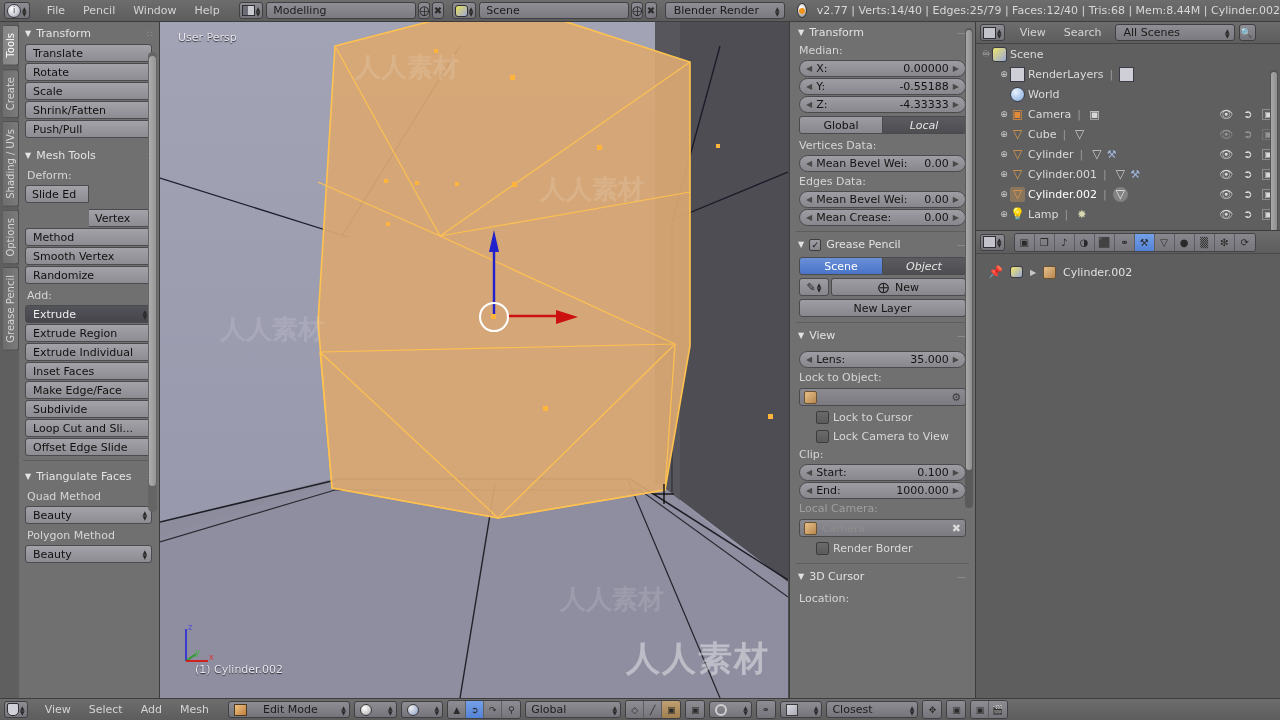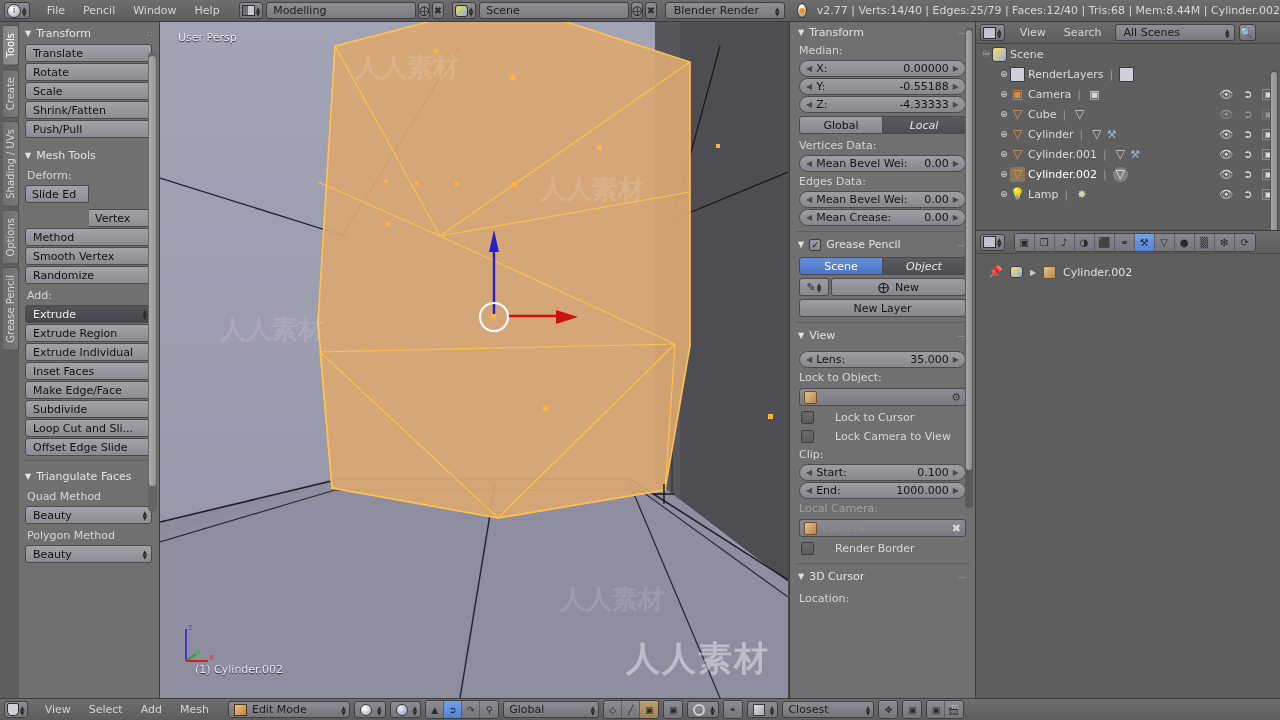--- a/index.html
+++ b/index.html
@@ -118,21 +118,21 @@
   .gp-new{
     flex:1;height:18px;border-radius:3px;border:1px solid #4a4a4f;
     background:linear-gradient(#9d9da3,#87878d);
     display:flex;align-items:center;justify-content:center;gap:6px;color:#141414;
   }
   .objfield{
     margin:2px 9px; height:18px; border-radius:3px;
     background:linear-gradient(#8b8b91,#7b7b81); border:1px solid #4a4a4f;
     display:flex;align-items:center; padding:0 4px; gap:5px; color:#3a3a3a;font-size:11px;
   }
-  .chkrow{ display:flex;align-items:center;gap:21px; padding:3px 11px; color:#d8d8d8;font-size:11px;}
+  .chkrow{ display:flex;align-items:center;gap:4px; padding:3px 26px; color:#d8d8d8;font-size:11px;}
   .chkbox{
     width:13px;height:13px;border-radius:2px;border:1px solid #3d3d3d;
     background:linear-gradient(#6a6a6a,#5b5b5b);
   }
   .chkbox.ck{ background:linear-gradient(#9d9da3,#87878d); }
   .divide{ height:1px; background:#5e5e5e; margin:5px 6px 2px 6px; }
   .sectarrow{ font-size:8px; }
 
   
   .toolshelf{
@@ -255,21 +255,21 @@
   .vh-grp > div{
     width:18px;height:17px; background:linear-gradient(#8d8d93,#74747a);
     display:flex;align-items:center;justify-content:center;font-size:9px;color:#2b2b2b;
     border-right:1px solid #5f5f63;
   }
   .vh-grp > div:last-child{ border-right:none; }
   .vh-grp > div.on{ background:linear-gradient(#74a0e8,#5483d6); }
   .vh-drop{
     height:17px; border:1px solid #3f3f44;border-radius:3px; margin-left:4px;
     background:linear-gradient(#8d8d93,#74747a);
-    display:flex;align-items:center;gap:5px; padding:0 3px 0 5px; color:#1d1d1d;font-size:11px;
+    display:flex;align-items:center;gap:16px; padding:0 3px 0 5px; color:#1d1d1d;font-size:11px;
   }
 </style>
 </head>
 <body>
 
 <div id="app">
 
   <div class="topbar">
     <div class="tb-icnbtn">
       <span class="glyph" style="width:14px;height:14px;border-radius:50%;background:radial-gradient(circle at 35% 32%,#fff,#c9c9d2 60%,#7d7d88);border:1px solid #3a3a45;display:inline-flex;align-items:center;justify-content:center;font-size:8px;color:#303040;">i</span>
@@ -669,20 +669,25 @@
       </div>
 
       <div class="ol-row" style="padding-left:22px;">
         <span class="exp">⊕</span>
         <span class="ol-ico" style="background:#cfcfd8;border:1px solid #3b3b48;"></span>
         <span class="ol-name">RenderLayers</span>
         <span style="margin:0 6px;color:#9a9a9a;">|</span>
         <span class="ol-ico" style="background:#cfcfd8;border:1px solid #3b3b48;"></span>
       </div>
 
+      <div class="ol-row" style="padding-left:22px;">
+        <span class="exp"></span>
+        <span class="ol-ico" style="border-radius:50%;background:radial-gradient(circle at 35% 30%,#e8f2ff,#7fa8d8);border:1px solid #3b3b48;"></span>
+        <span class="ol-name">World</span>
+      </div>
 
       <div class="ol-row" style="padding-left:22px;">
         <span class="exp">⊕</span>
         <span class="ol-ico" style="color:#e08a3a;font-size:12px;">▣</span>
         <span class="ol-name">Camera</span>
         <span style="margin:0 6px;color:#9a9a9a;">|</span>
         <span class="ol-ico" style="color:#d8d8d8;font-size:11px;">▣</span>
         <span class="ol-rs">
           <span>👁</span>
           <span>➲</span>

